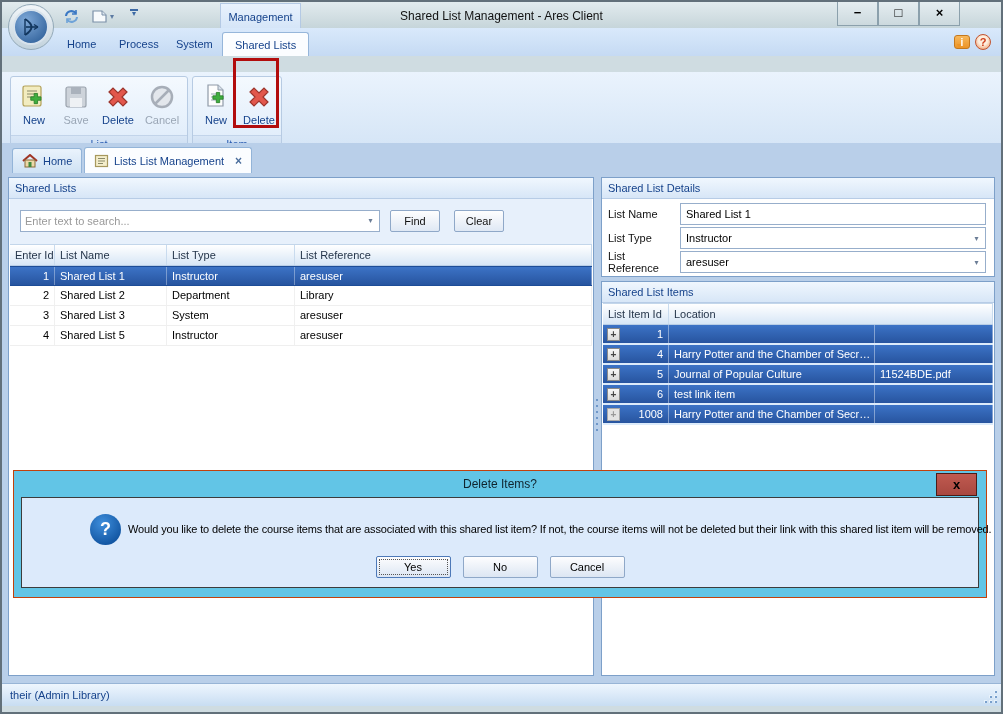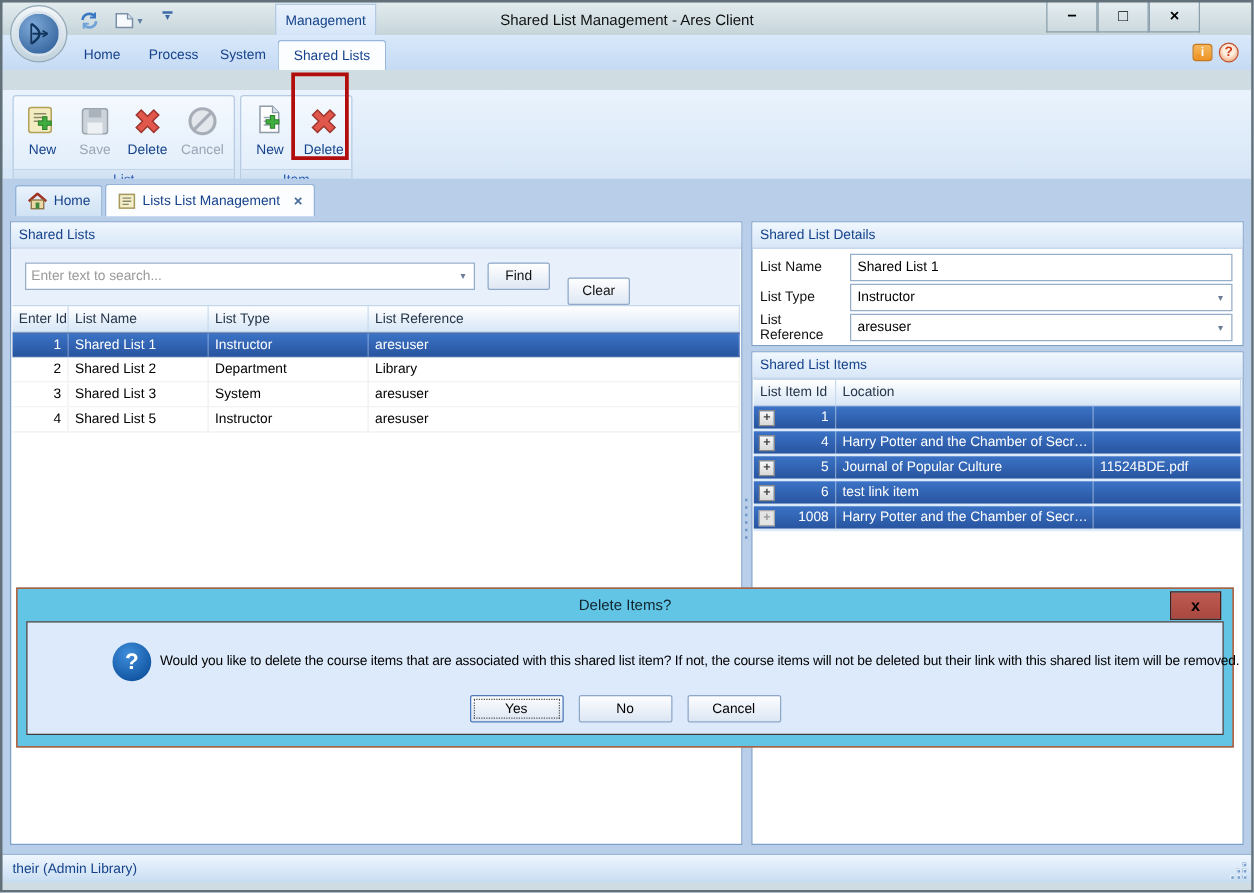--- a/index.html
+++ b/index.html
@@ -96,21 +96,21 @@
   .search-combo { position:absolute; left:10px; top:11px; width:360px; height:22px;
     background:#fff; border:1px solid #97aecb; }
   .search-combo input { position:absolute; left:4px; top:1px; right:18px; height:18px;
     border:none; outline:none; font:11px "Liberation Sans",sans-serif; color:#333; background:transparent; }
   .search-combo input::placeholder { color:#999; }
   .combo-btn { position:absolute; right:1px; top:1px; width:15px; bottom:1px;
     color:#6b7d96; font-size:8px; text-align:center; line-height:18px; }
   .push-btn { position:absolute; top:11px; height:22px; width:50px;
     background:linear-gradient(#fefefe,#dfe8f4); border:1px solid #8fa8c8; border-radius:2px;
     font:11px "Liberation Sans",sans-serif; color:#111; }
-  .btn-find { left:380px; } .btn-clear { left:444px;margin-top:12px; }
+  .btn-find { left:380px; } .btn-clear { left:444px; }
 
   
   .grid-header { position:absolute; left:1px; right:1px; height:22px; display:flex;
     background:linear-gradient(#ffffff,#d7e6f6); border-top:1px solid #c3d6ea; border-bottom:1px solid #b9cee6; }
   .gh-cell { border-right:1px solid #c9dbee; padding:4px 0 0 5px; color:#25354a; overflow:hidden; white-space:nowrap; }
   .grid-rows { position:absolute; left:1px; right:1px; }
   .grow { display:flex; height:20px; background:#fff; border-bottom:1px solid #efefef; }
   .grow .gc { padding:3px 0 0 5px; border-right:1px solid #f0f0f0; overflow:hidden; white-space:nowrap; }
   .grow .gc.num { text-align:right; padding-right:5px; padding-left:0; }
   .grow.selected { background:linear-gradient(#3c73c6,#27549f); color:#fff;

